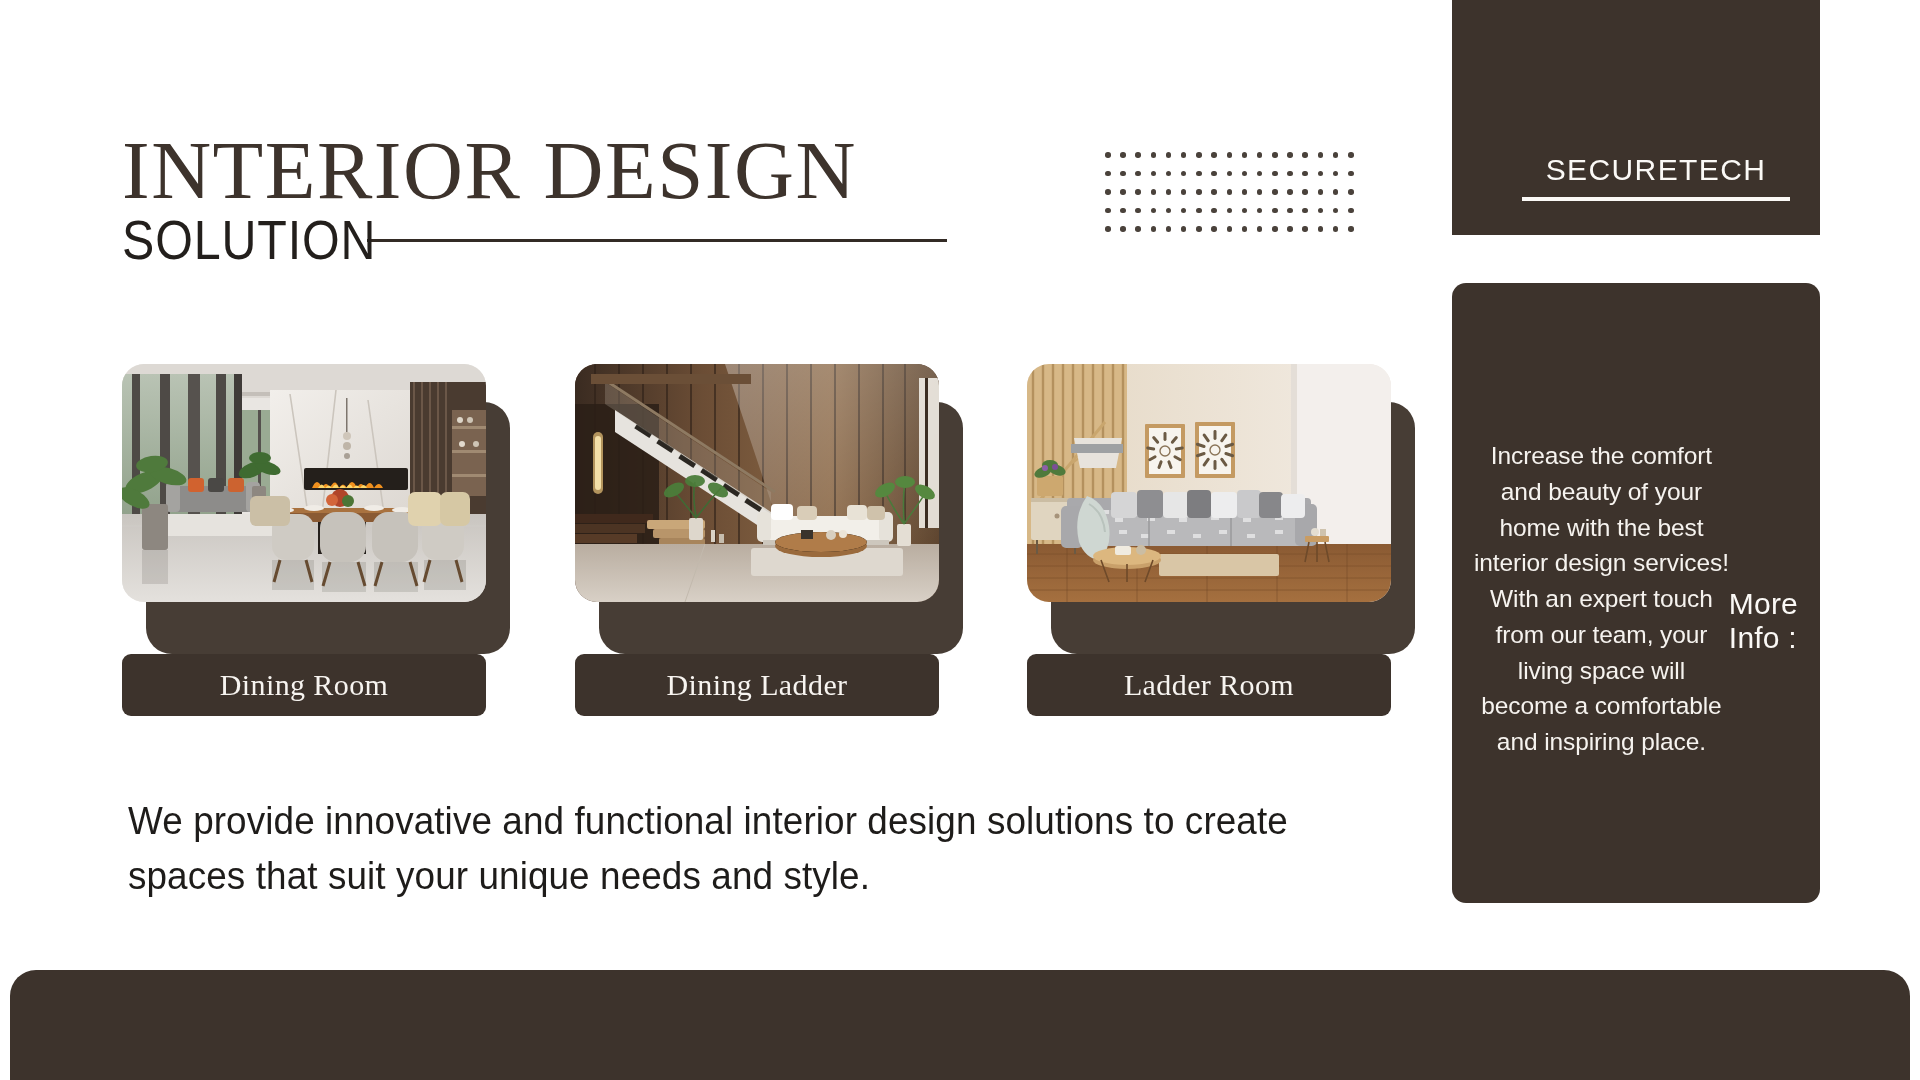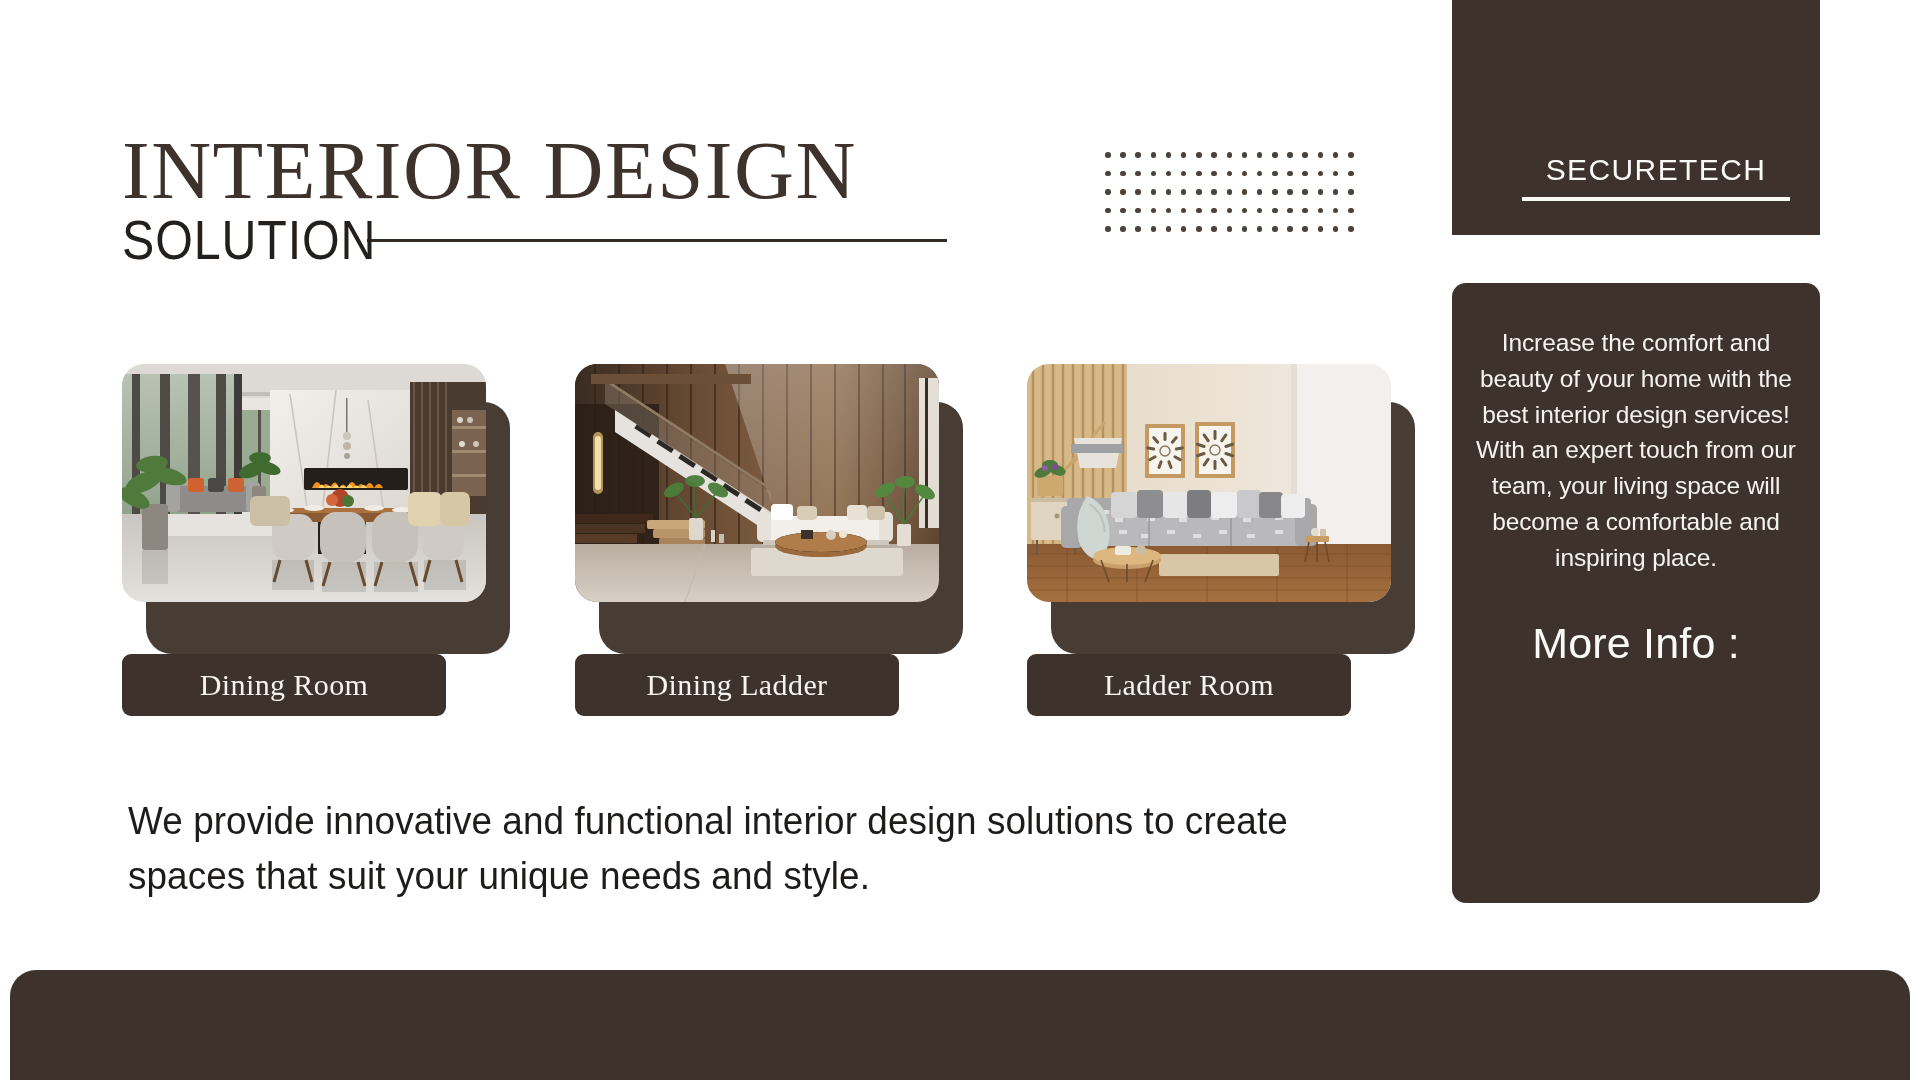--- a/index.html
+++ b/index.html
@@ -126,21 +126,21 @@
     overflow: hidden;
     z-index: 2;
   }
 
   .photo-svg { display:block; width:100%; height:100%; }
 
   .card-label {
     position: absolute;
     left: 0;
     top: 290px;
-    width: 324px;
+    width: 364px;
     height: 62px;
     background: #3D332C;
     border-radius: 9px;
     z-index: 3;
     display: flex;
     align-items: center;
     justify-content: center;
     color: #F7F4F0;
     font-family: "Liberation Serif", "DejaVu Serif", serif;
     font-size: 30px;
@@ -209,36 +209,35 @@
   .side-main {
     position: absolute;
     left: 1452px;
     top: 283px;
     width: 368px;
     height: 620px;
     background: #3D332C;
     border-radius: 14px;
     padding: 42px 22px 30px 22px;
     display: flex;
-    flex-direction: column;
     align-items: center;
   }
 
   .side-para {
     color: #F6F3EF;
     font-size: 24.5px;
     line-height: 1.46;
     text-align: center;
     letter-spacing: -0.1px;
   }
 
   .more-info {
     margin-top: 44px;
     color: #FBF9F6;
-    font-size: 43px;
+    font-size: 30px;
     letter-spacing: 0.2px;
   }
 
   .contact {
     margin-top: 18px;
     color: #F6F3EF;
     font-size: 22px;
     line-height: 1.32;
     text-align: center;
     letter-spacing: -0.1px;

